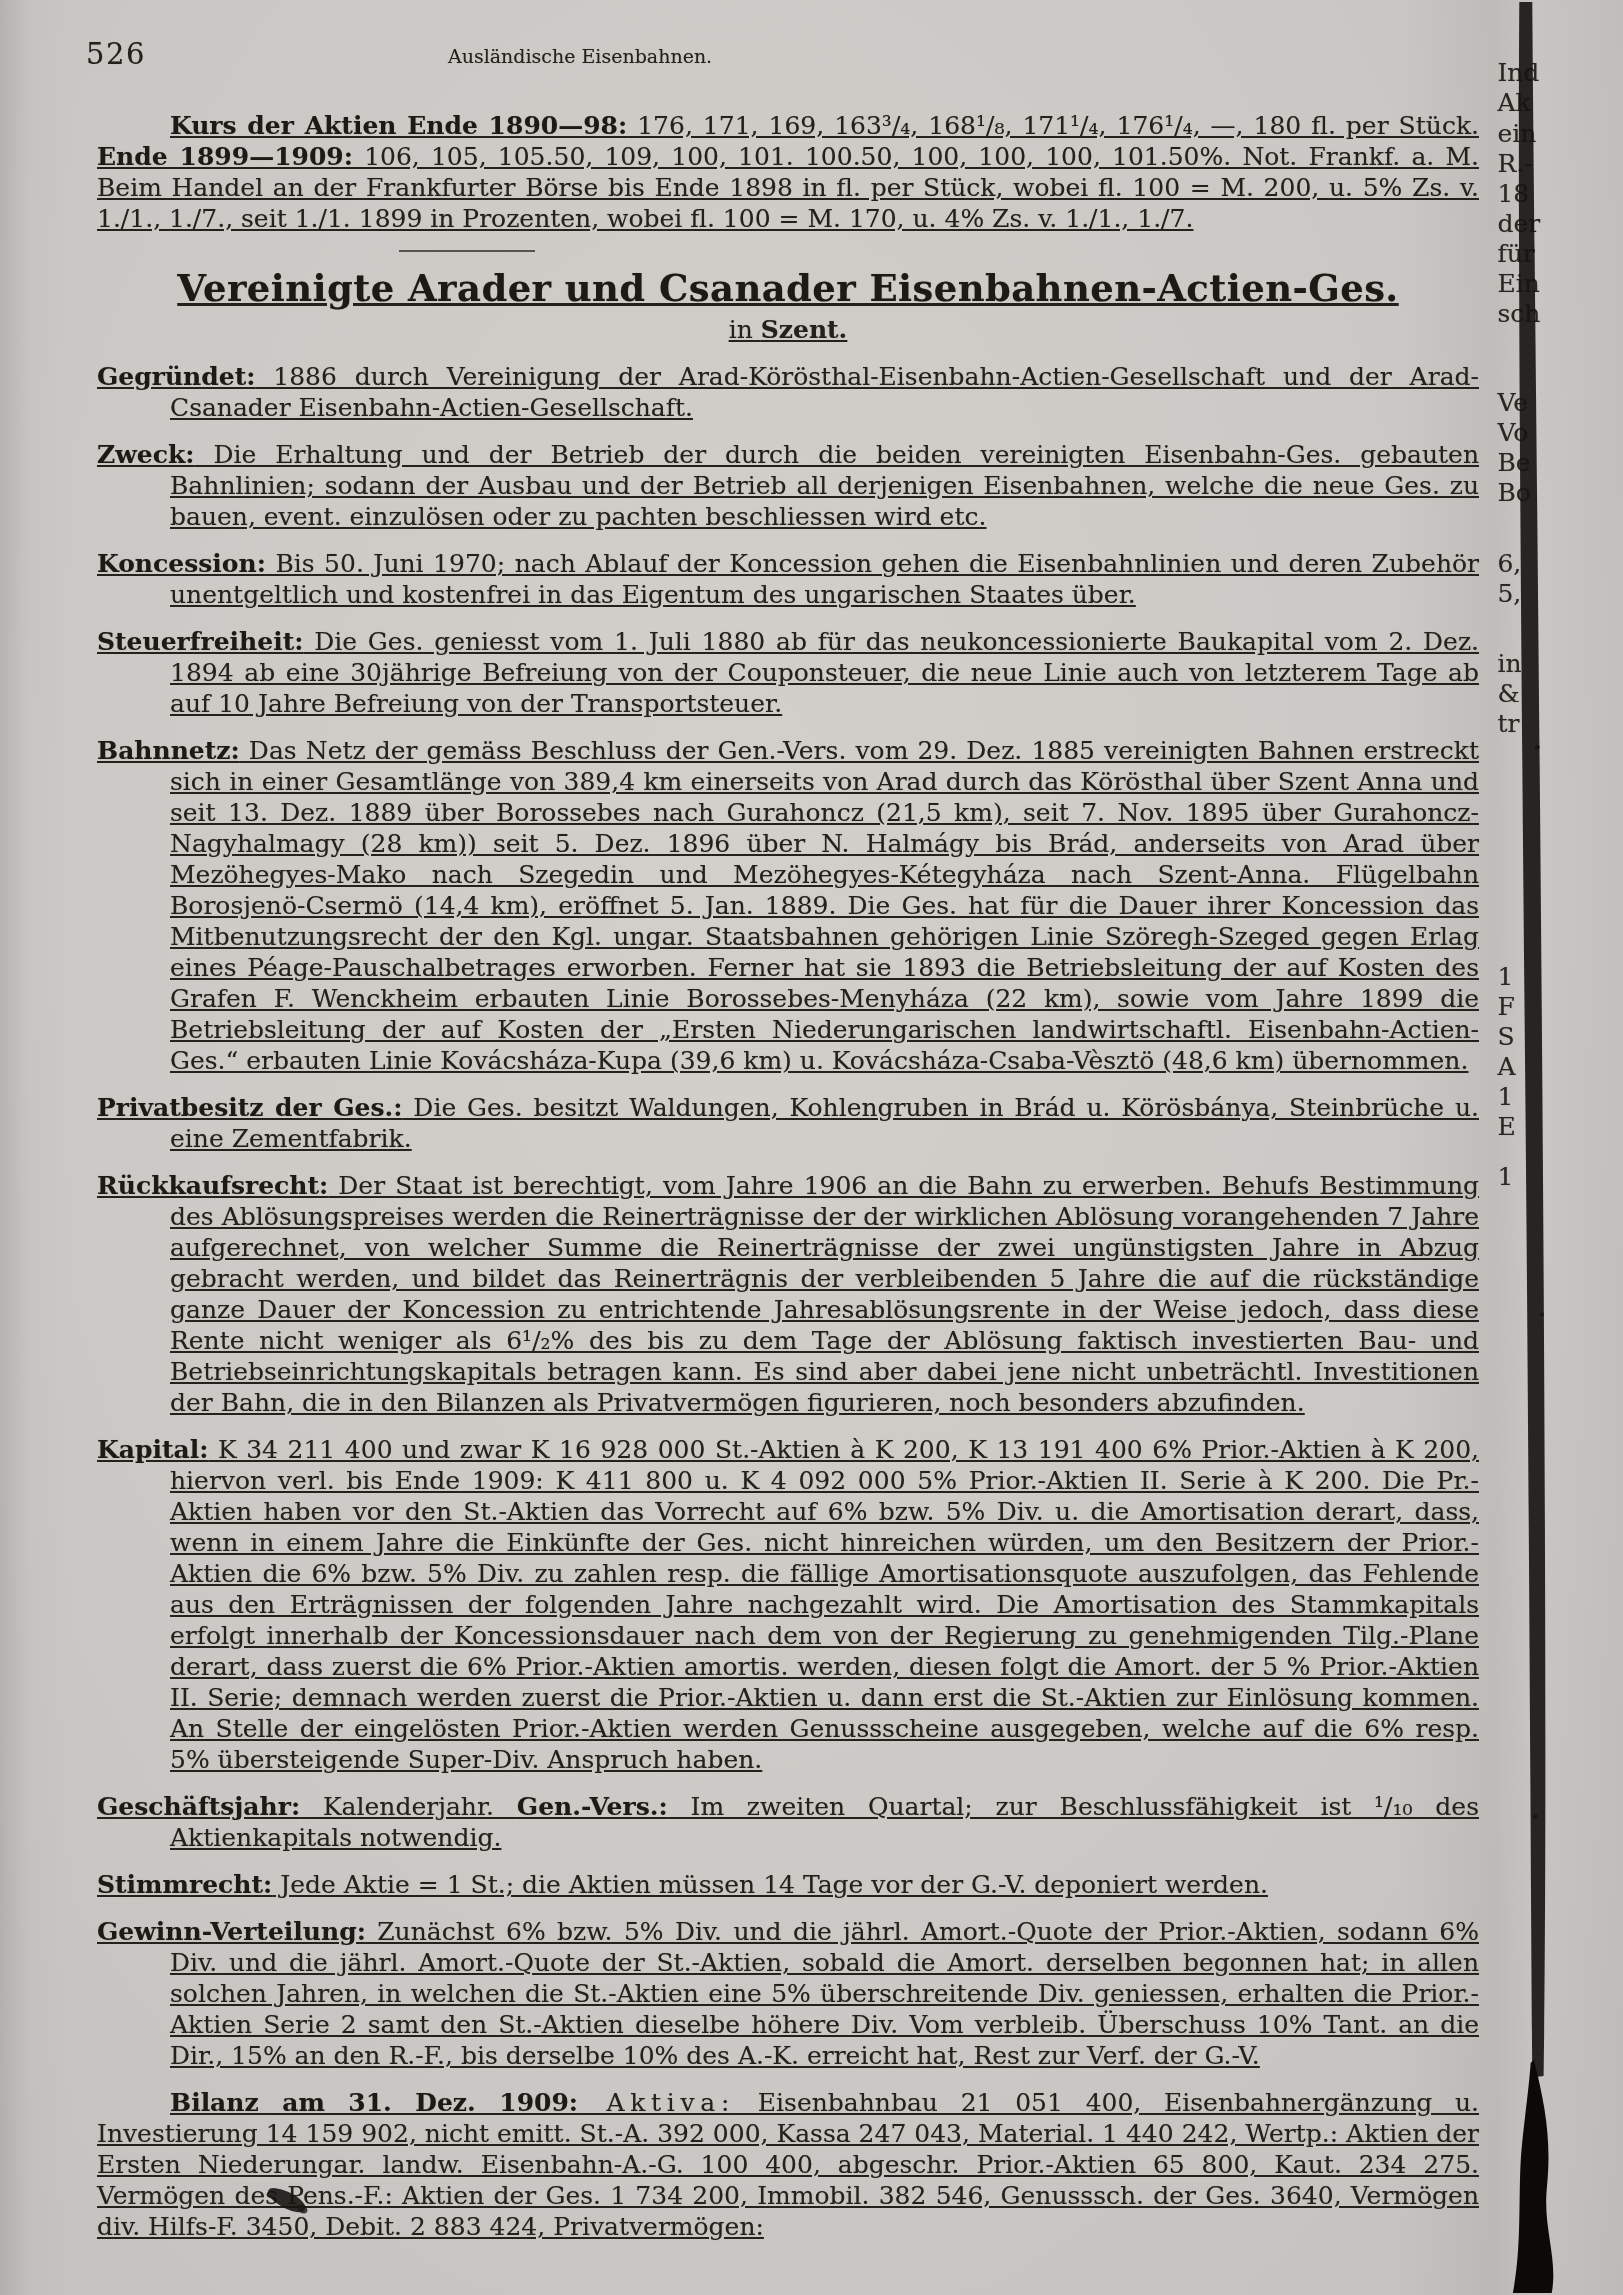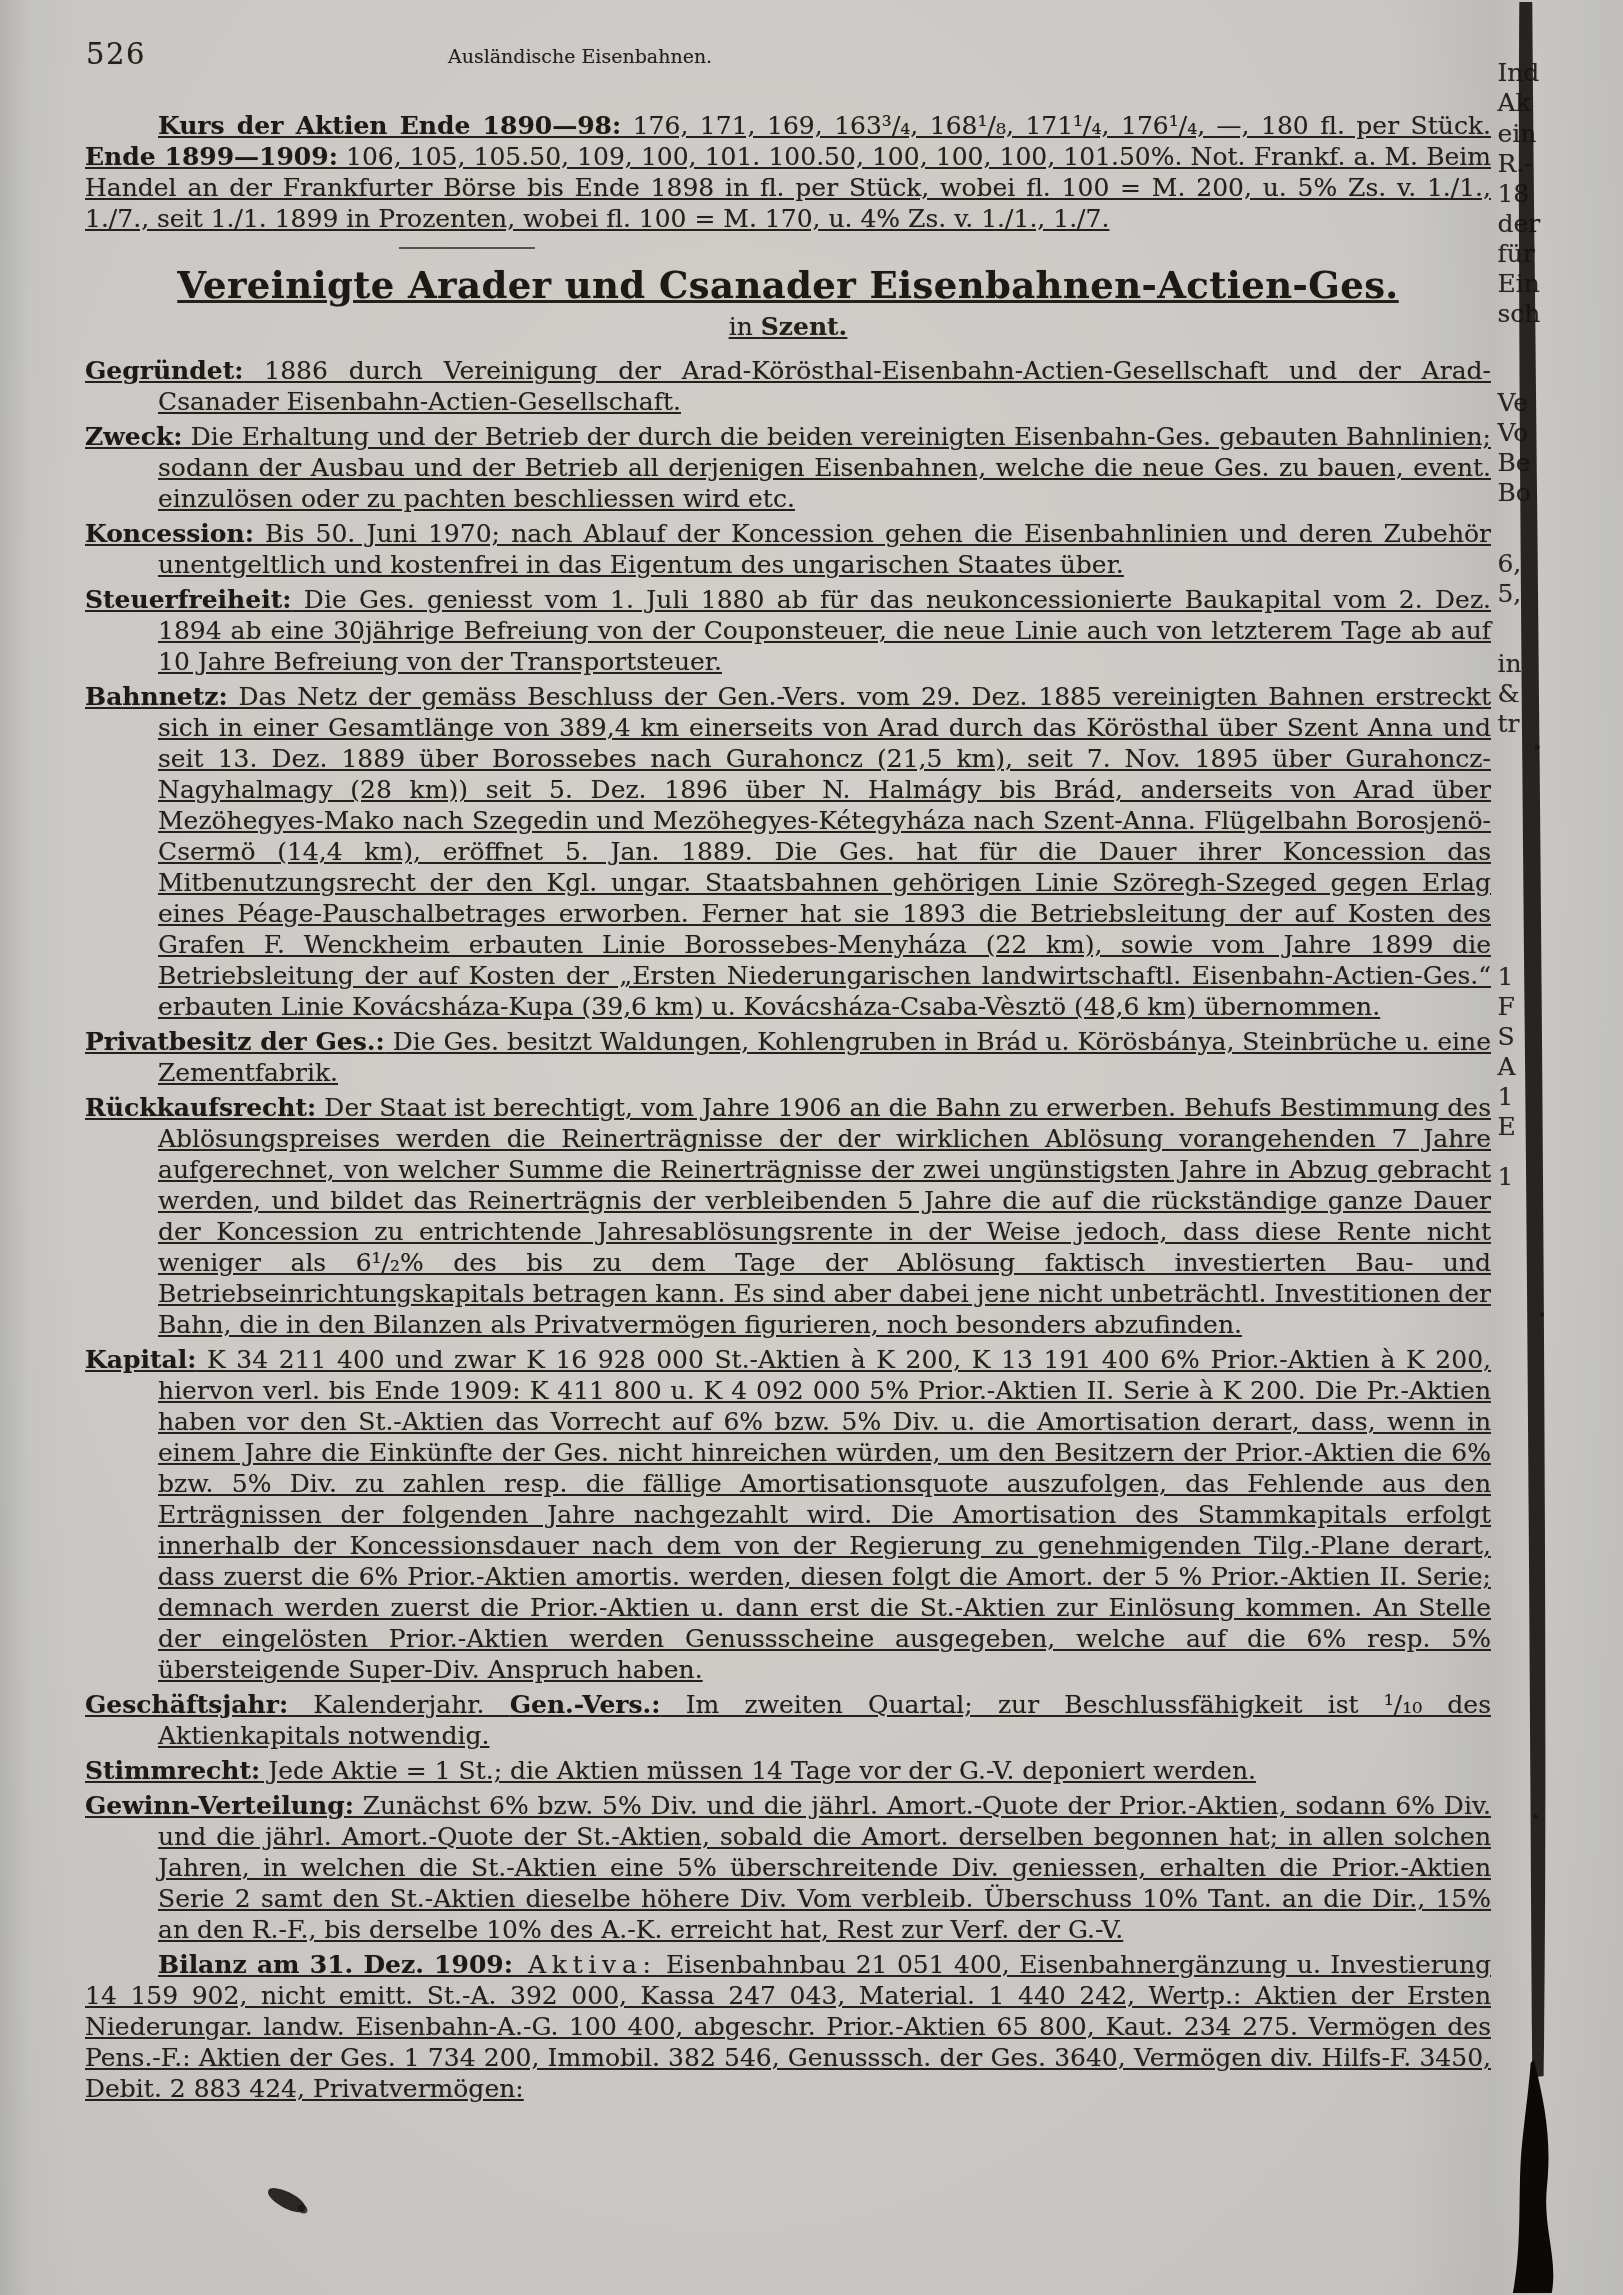--- a/index.html
+++ b/index.html
@@ -17,21 +17,21 @@
   }
   .content{
     position:absolute;left:81px;top:34px;width:1414px;
     font-size:25px;line-height:31px;color:#24211b;text-align:justify;
     text-shadow:0 0 0.8px rgba(36,33,27,0.35);
     text-decoration:underline;
   }
   .running-head{position:relative;height:52px;margin-bottom:24px;}
   .page-num{position:absolute;left:4.9px;top:4.9px;font-size:29px;letter-spacing:1.6px;}
   .running-title{position:absolute;left:367px;top:6.5px;font-size:19px;}
-  p{margin:4px;}
+  p{margin:16px;}
   .kurs-para{text-indent:73px;}
   .divider{width:136px;height:1.6px;background:#56534d;margin:13px 0 6.5px 318px;}
   .article-title{
     font-size:37px;line-height:45px;font-weight:bold;text-align:center;
     margin:14.6px 0 0 0;color:#1d1a15;letter-spacing:0.4px;
   }
   .article-subtitle{font-size:25px;text-align:center;font-weight:normal;margin:3.2px 0 13px 0;}
   .article-subtitle b{font-weight:bold;}
   .entry{padding-left:73px;text-indent:-73px;}
   .entry.first-indent{padding-left:0;text-indent:73px;}

